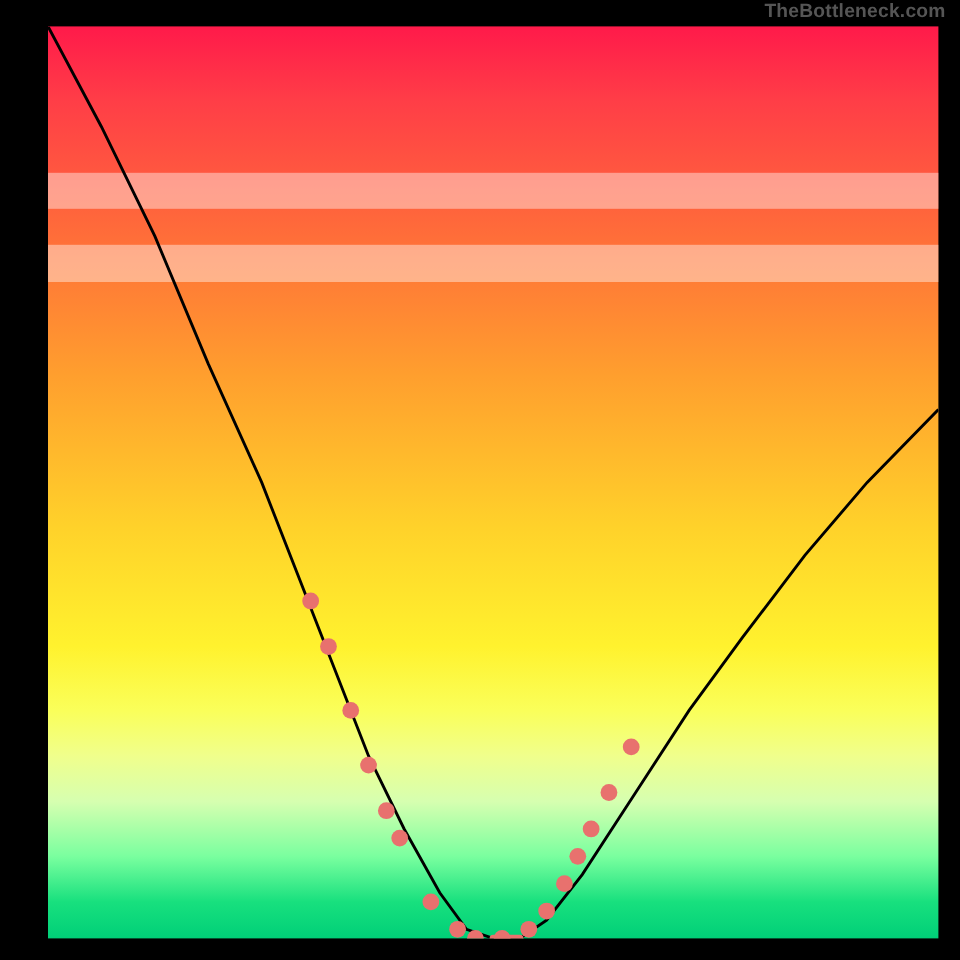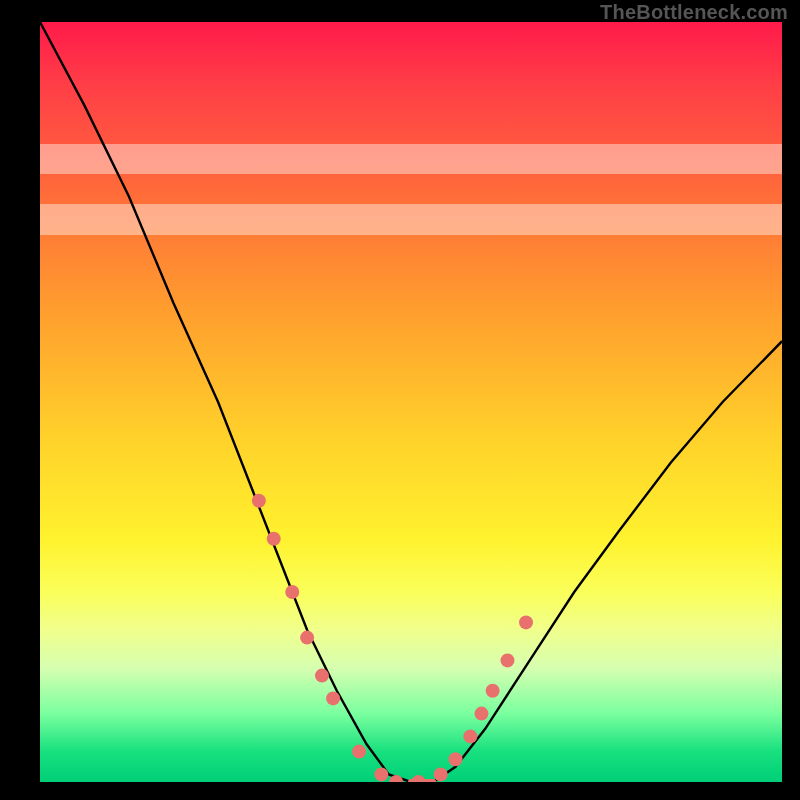--- a/index.html
+++ b/index.html
@@ -45,21 +45,21 @@
     position: absolute;
     inset: 0;
     width: 100%;
     height: 100%;
   }
   .watermark {
     position: absolute;
     top: 1px;
     right: 12px;
     color: #555;
-    font-size: 20px;
+    font-size: 16px;
     font-weight: 600;
     letter-spacing: 0.2px;
   }
 </style>
 </head>
 <body>
 
 <div class="watermark">TheBottleneck.com</div>
 
 <div class="plot-area">

